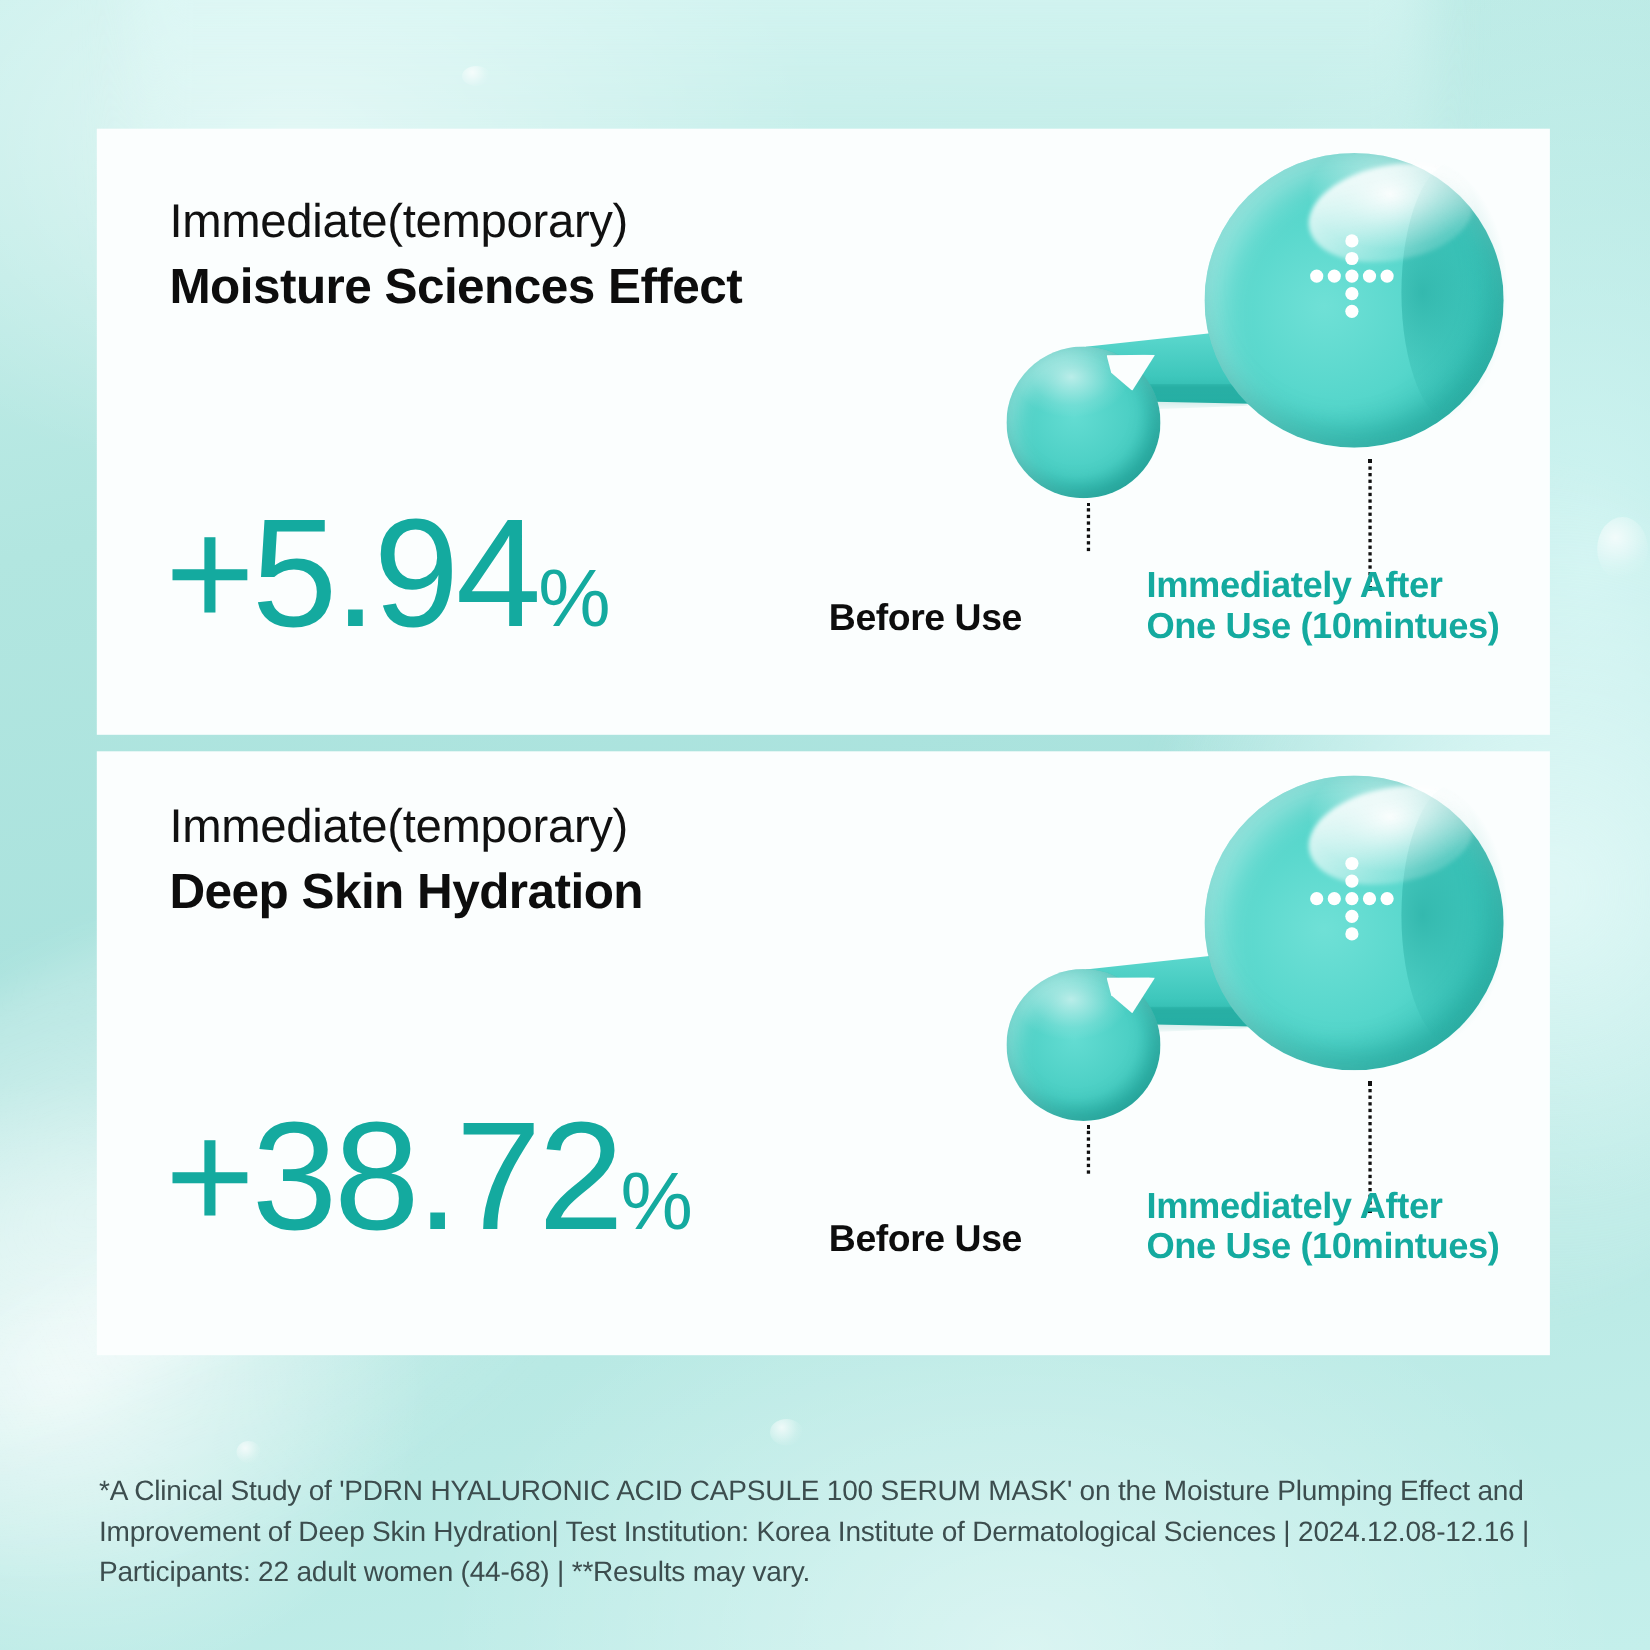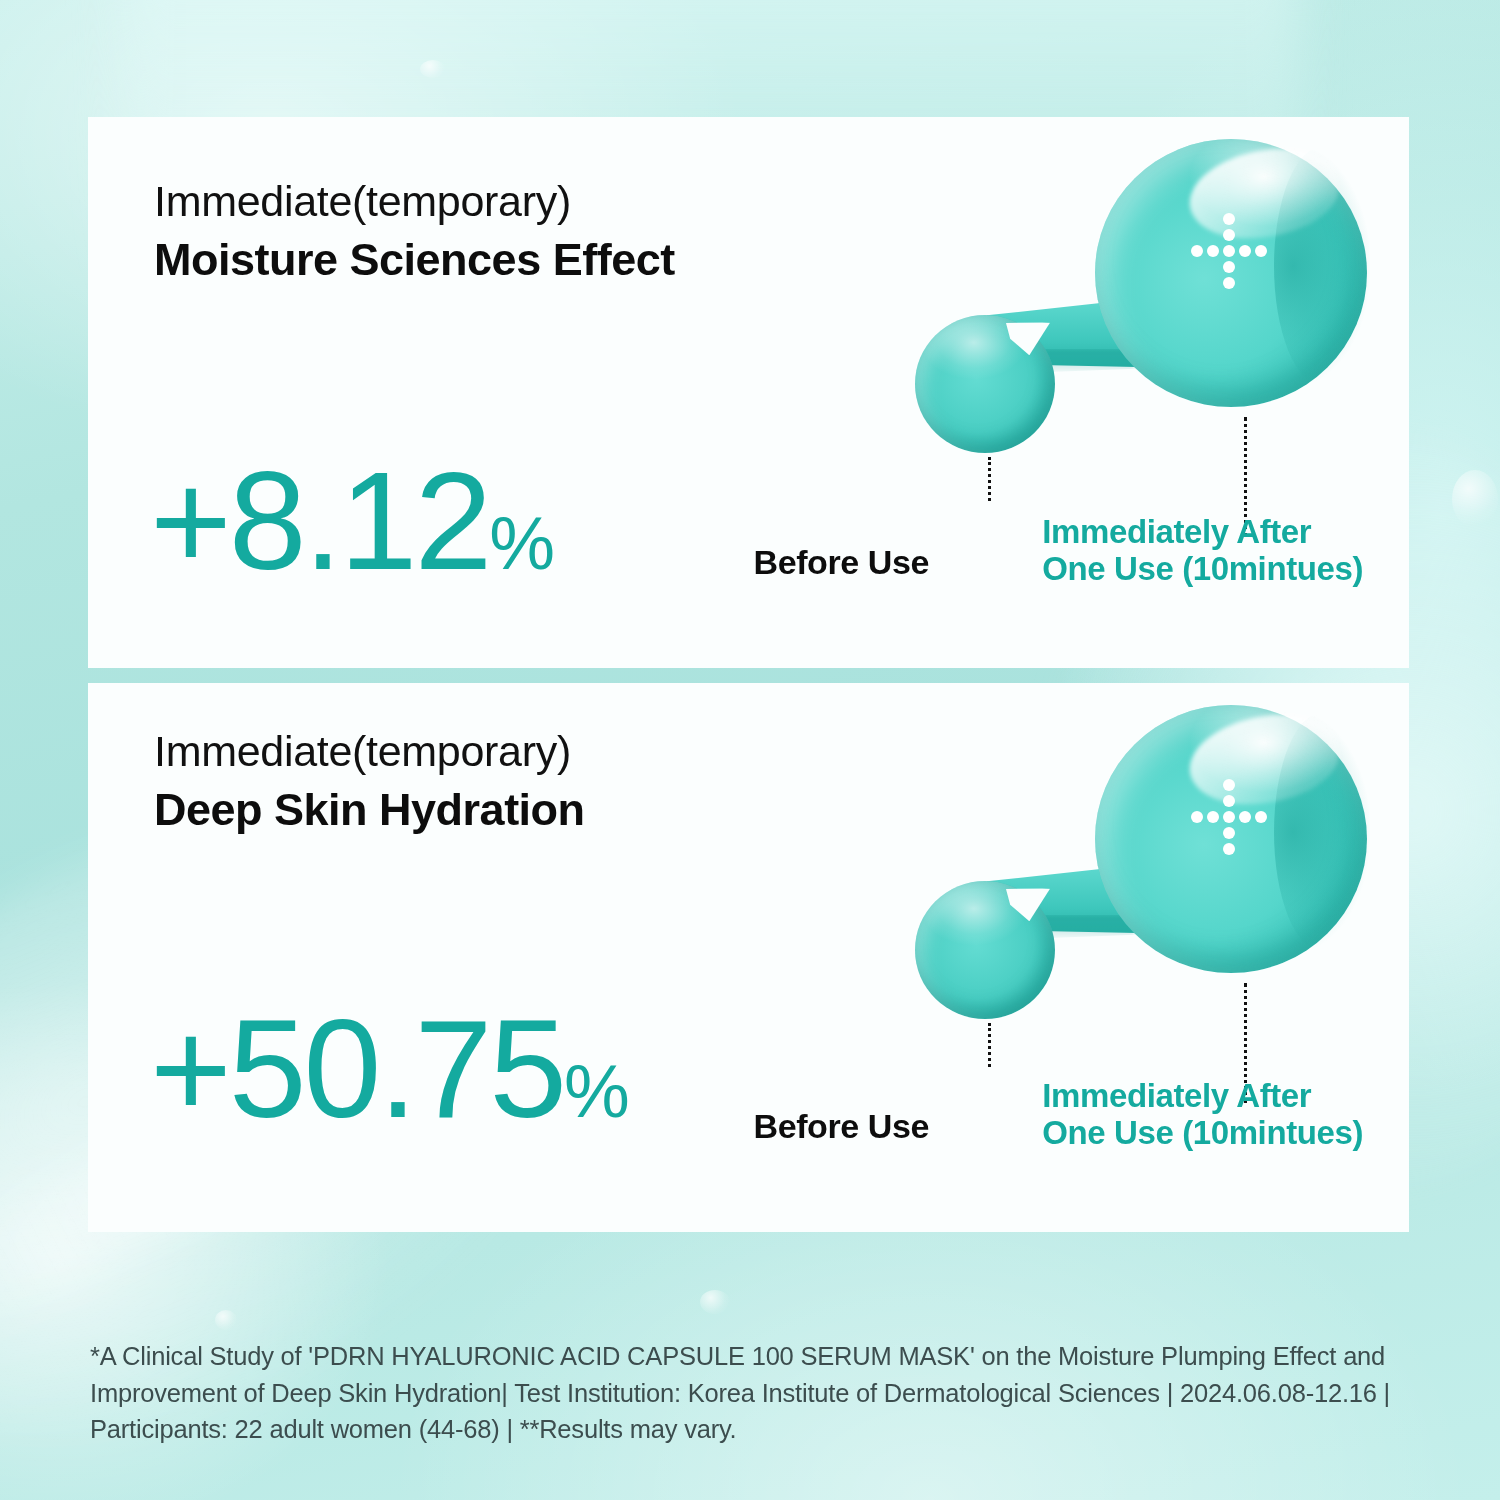--- a/index.html
+++ b/index.html
@@ -300,21 +300,21 @@
 </div>
 
 <div class="card card-1">
 
   <div class="headings">
     <div class="head-line-1">Immediate(temporary)</div>
     <div class="head-line-2">Moisture Sciences Effect</div>
   </div>
 
   <div class="stat">
-    <span class="stat-num">+8.12</span><span class="stat-pct">%</span>
+    <span class="stat-num">+5.94</span><span class="stat-pct">%</span>
   </div>
 
   <div class="droplet-wrap">
     <div class="neck"></div>
     <div class="neck-shade"></div>
 
     <div class="blob-small"></div>
     <div class="blob-small-notch"></div>
 
     <div class="blob-big"></div>
@@ -344,21 +344,21 @@
 </div>
 
 <div class="card card-2">
 
   <div class="headings">
     <div class="head-line-1">Immediate(temporary)</div>
     <div class="head-line-2">Deep Skin Hydration</div>
   </div>
 
   <div class="stat">
-    <span class="stat-num">+50.75</span><span class="stat-pct">%</span>
+    <span class="stat-num">+38.72</span><span class="stat-pct">%</span>
   </div>
 
   <div class="droplet-wrap">
     <div class="neck"></div>
     <div class="neck-shade"></div>
 
     <div class="blob-small"></div>
     <div class="blob-small-notch"></div>
 
     <div class="blob-big"></div>
@@ -380,13 +380,13 @@
     <div class="leader leader-big"></div>
 
     <div class="lbl lbl-before">Before Use</div>
     <div class="lbl lbl-after">
       <div>Immediately After</div>
       <div>One Use (10mintues)</div>
     </div>
   </div>
 </div>
 
-<div class="footnote">*A Clinical Study of 'PDRN HYALURONIC ACID CAPSULE 100 SERUM MASK' on the Moisture Plumping Effect and Improvement of Deep Skin Hydration| Test Institution: Korea Institute of Dermatological Sciences | 2024.06.08-12.16 | Participants: 22 adult women (44-68) | **Results may vary.</div>
+<div class="footnote">*A Clinical Study of 'PDRN HYALURONIC ACID CAPSULE 100 SERUM MASK' on the Moisture Plumping Effect and Improvement of Deep Skin Hydration| Test Institution: Korea Institute of Dermatological Sciences | 2024.12.08-12.16 | Participants: 22 adult women (44-68) | **Results may vary.</div>
 
 </body></html>

